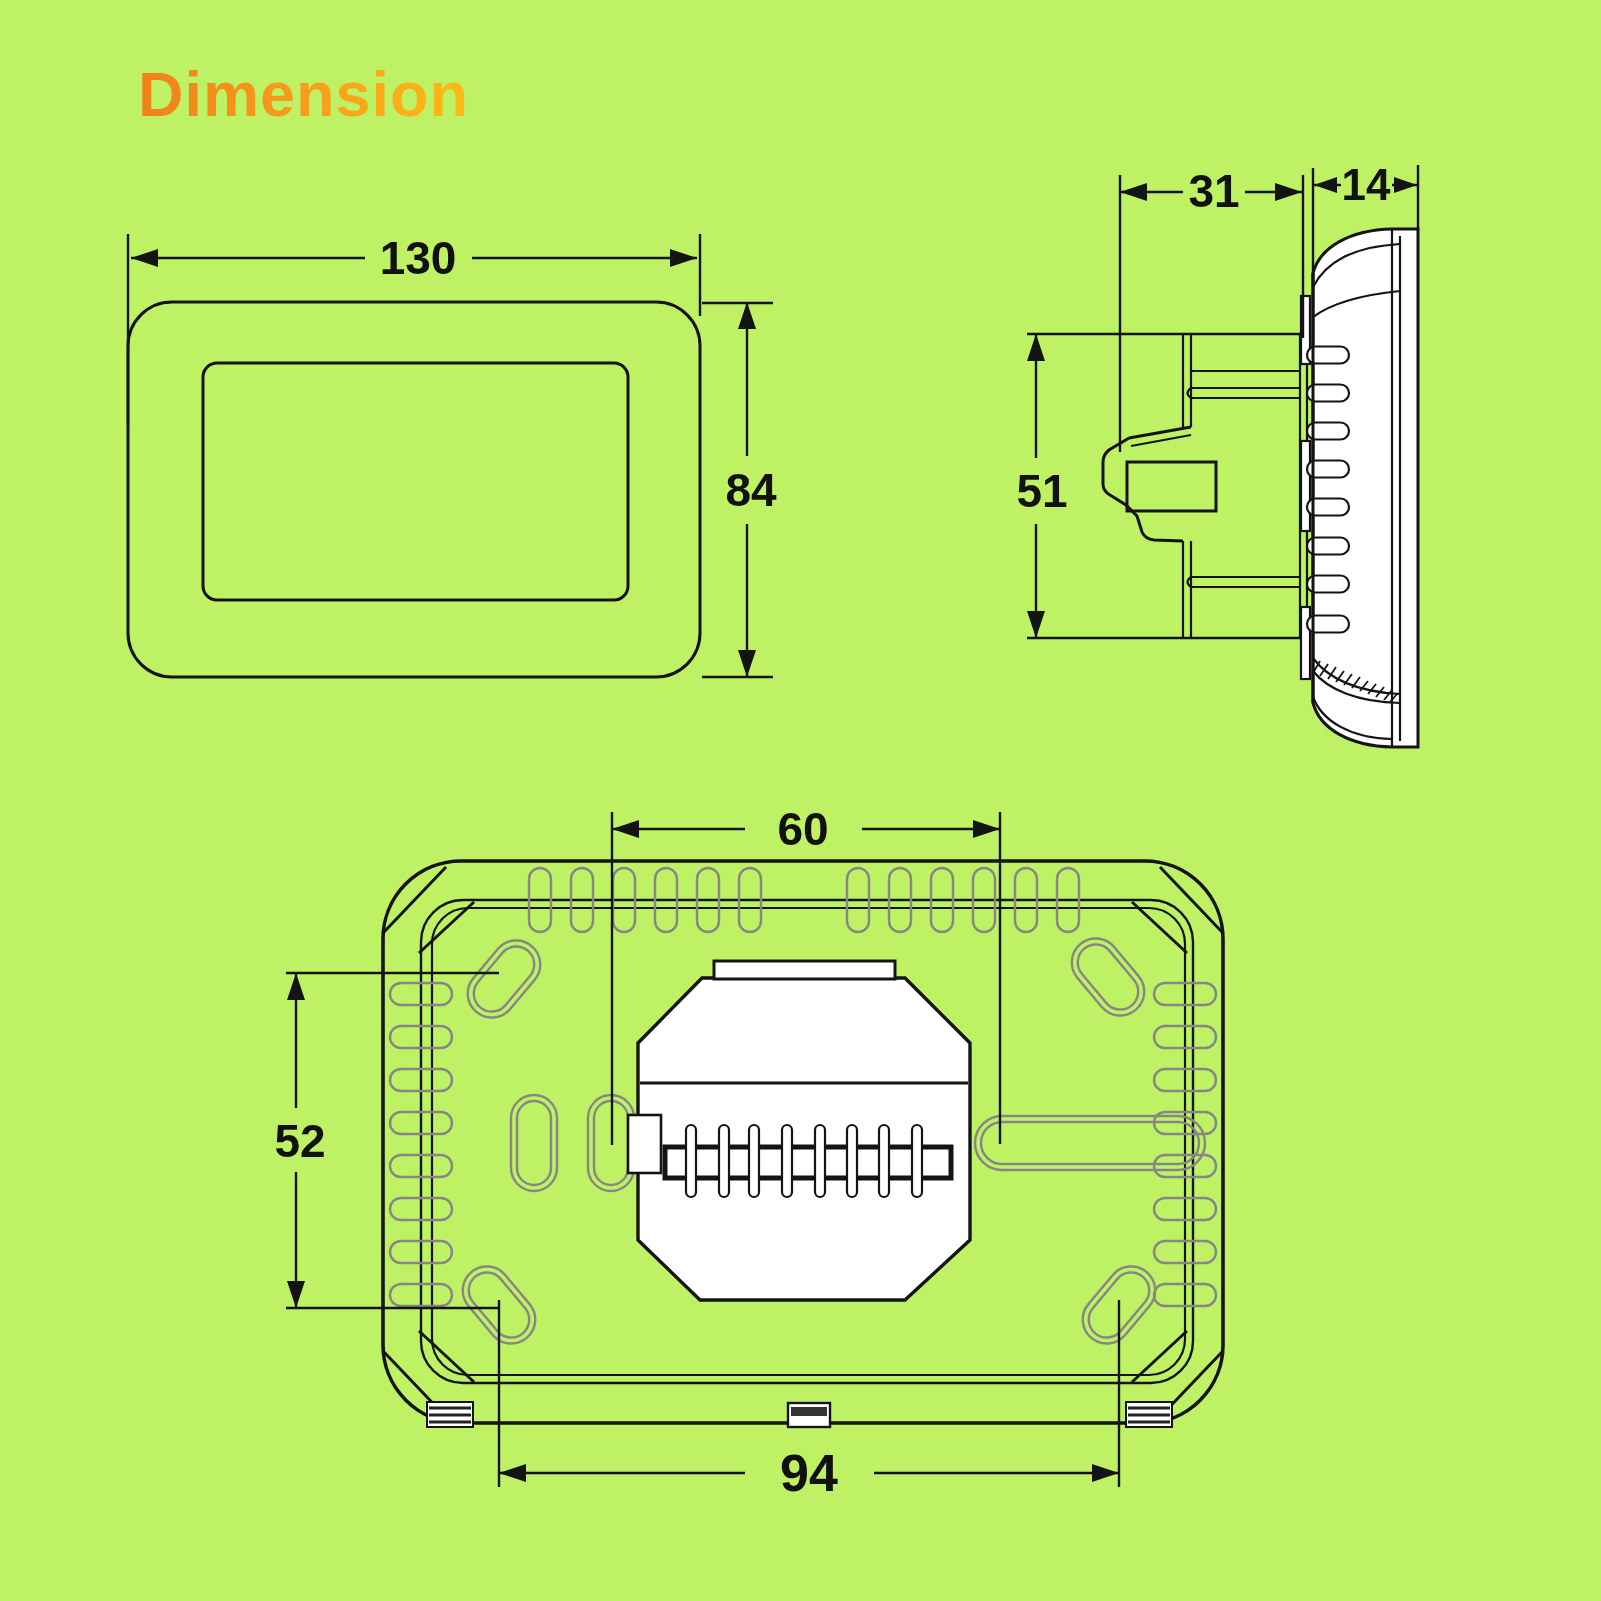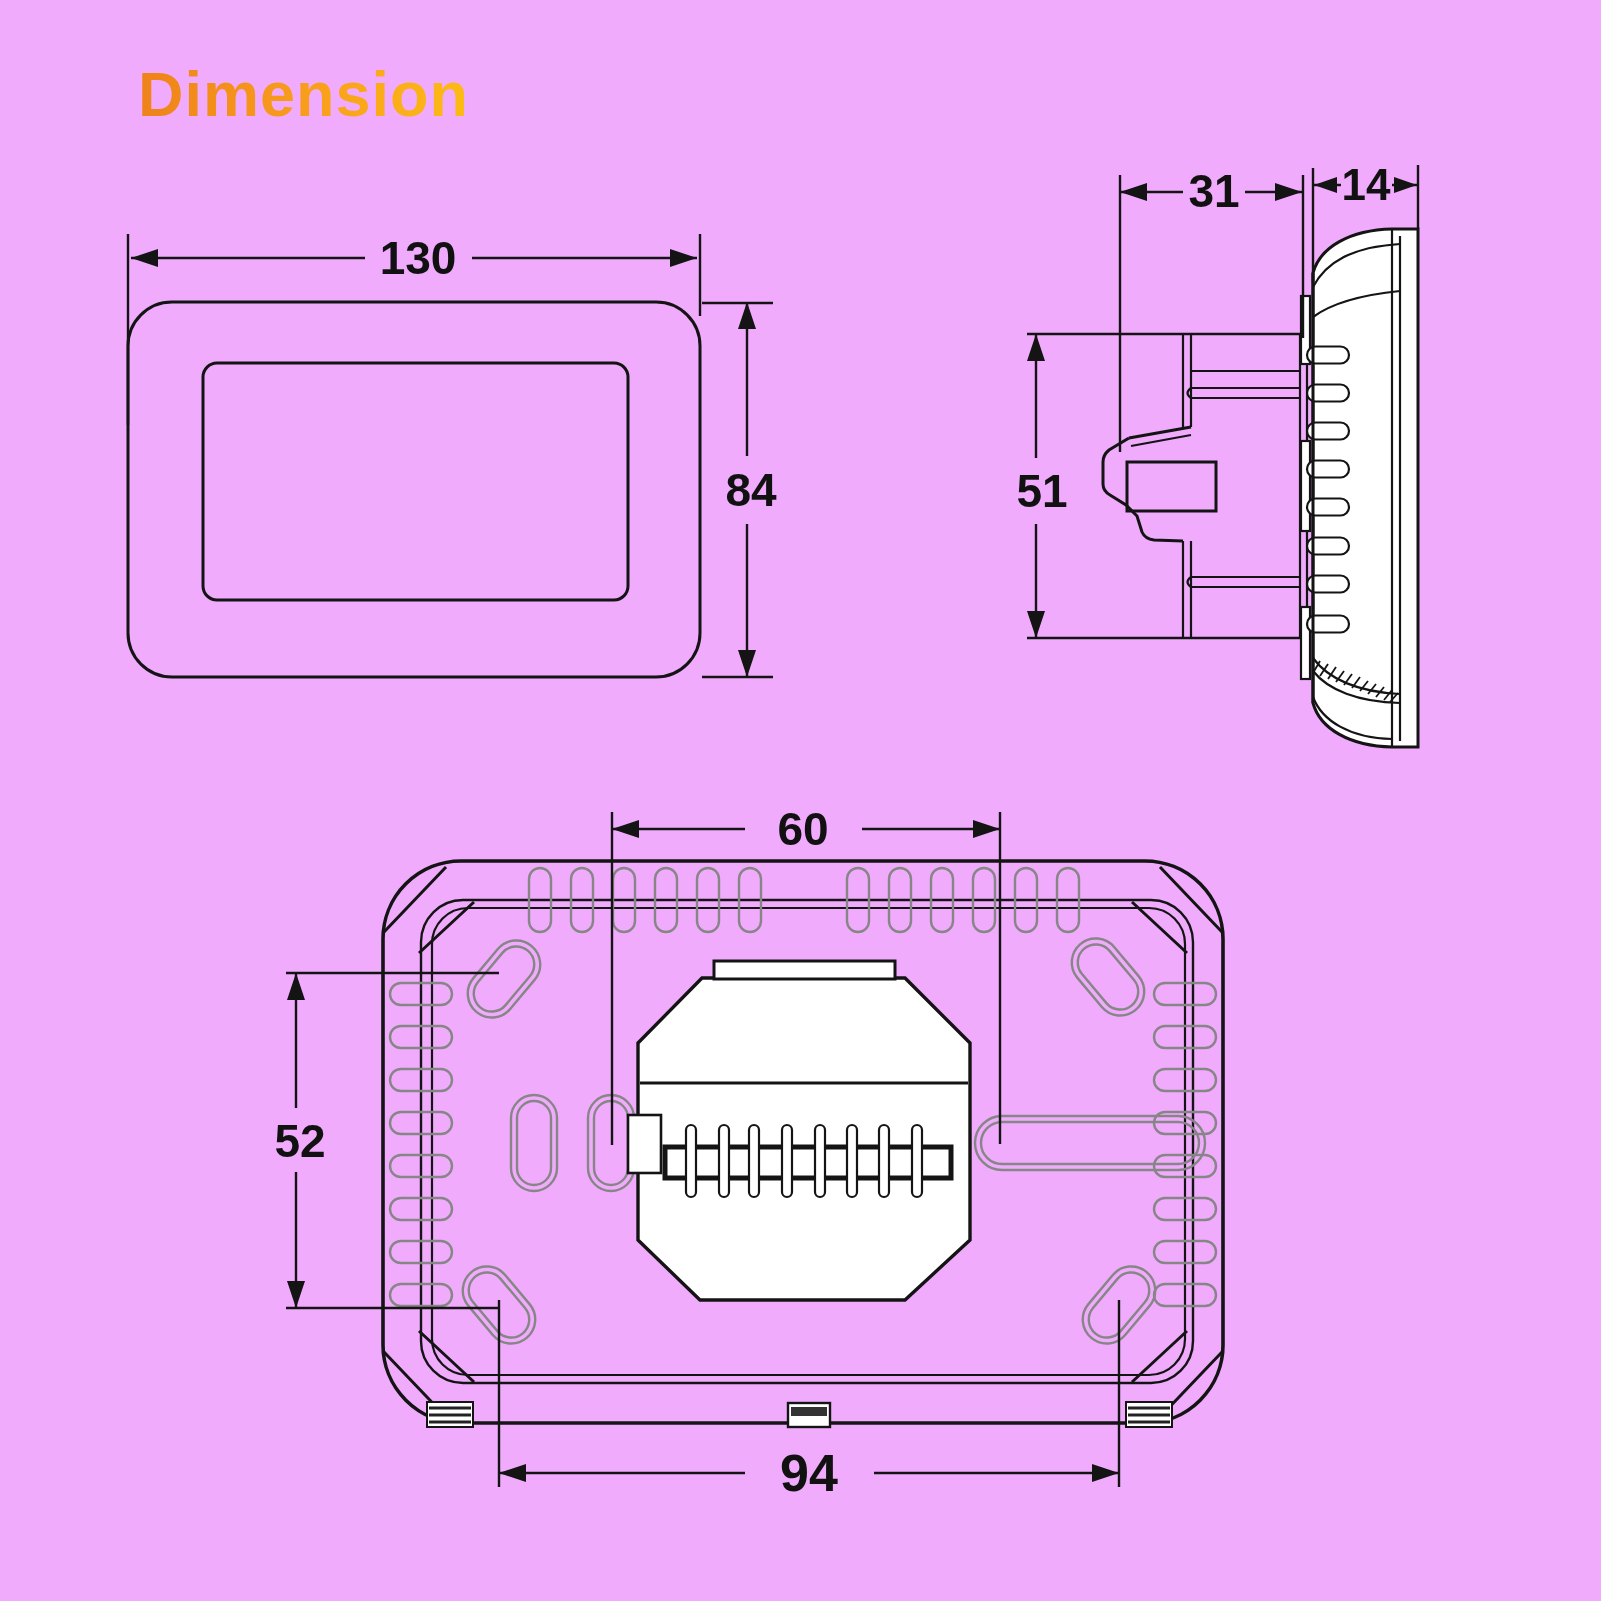--- a/index.html
+++ b/index.html
@@ -1,16 +1,16 @@
 <!DOCTYPE html>
 <html><head>
 <meta charset="utf-8">
 <style>
   html,body{margin:0;padding:0;background:#ffffff;}
-  #stage{position:relative;width:1601px;height:1601px;background:#f0abfc;overflow:hidden;
+  #stage{position:relative;width:1601px;height:1601px;background:#bef264;overflow:hidden;
          font-family:"Liberation Sans",sans-serif;}
   #title{position:absolute;left:138px;top:58px;font-size:63px;font-weight:600;letter-spacing:1px;
          background:linear-gradient(90deg,#ee821a 0%,#f9a01b 55%,#fcbb15 100%);
          -webkit-background-clip:text;background-clip:text;color:transparent;}
   svg{position:absolute;left:0;top:0;}
   .ln{stroke:#141414;stroke-width:3;fill:none;}
   .ln2{stroke:#141414;stroke-width:2.2;fill:none;}
   .lnw{stroke:#141414;stroke-width:3;fill:#ffffff;}
   .dim{stroke:#141414;stroke-width:2.4;fill:none;}
   .arr{fill:#141414;stroke:none;}

